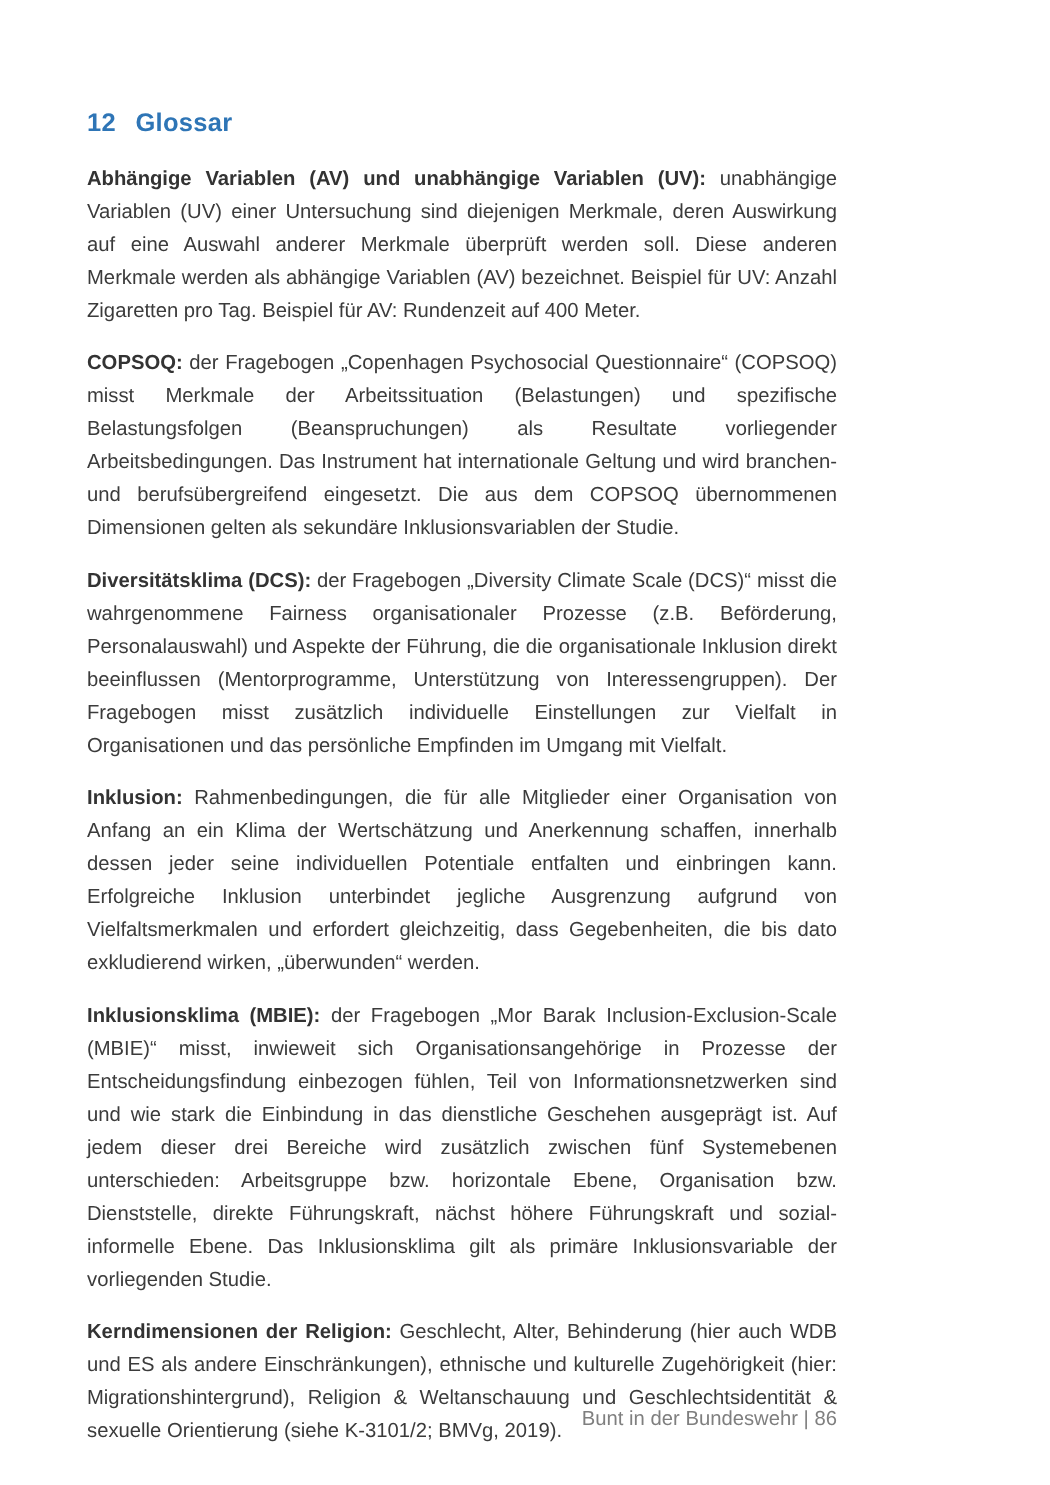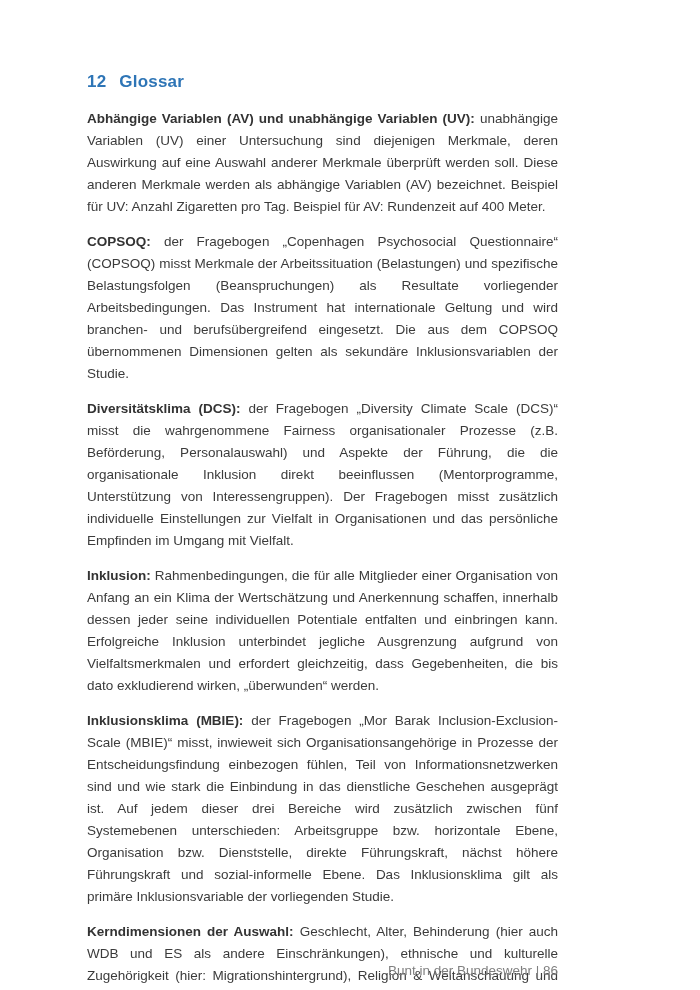--- a/index.html
+++ b/index.html
@@ -9,21 +9,21 @@
     height: 990px;
     background: #ffffff;
     font-family: "Liberation Sans", sans-serif;
     color: #3b3b3b;
     overflow: hidden;
   }
   .page {
     position: relative;
     width: 640px;
     height: 990px;
-    padding: 72px 82px 0 87px;
+    padding: 72px 82px 0 58px;
   }
   h1.section-heading {
     color: #2e75b6;
     font-size: 17px;
     font-weight: bold;
     margin: 0 0 16px 0;
     letter-spacing: 0.2px;
   }
   h1.section-heading .heading-number {
     display: inline-block;
@@ -36,21 +36,21 @@
     margin: 13px 0 12px 0;
     color: #3b3b3b;
   }
   .glossary p strong {
     font-weight: bold;
     color: #333333;
   }
   .page-footer {
     position: absolute;
     right: 82px;
-    bottom: 12px;
+    bottom: 37px;
     font-size: 13.5px;
     color: #7f7f7f;
   }
 </style>
 </head>
 <body>
 
 <div class="page">
 
   <h1 class="section-heading">
@@ -61,18 +61,18 @@
     <p><strong>Abhängige Variablen (AV) und unabhängige Variablen (UV):</strong><span> unabhängige Variablen (UV) einer Untersuchung sind diejenigen Merkmale, deren Auswirkung auf eine Auswahl anderer Merkmale überprüft werden soll. Diese anderen Merkmale werden als abhängige Variablen (AV) bezeichnet. Beispiel für UV: Anzahl Zigaretten pro Tag. Beispiel für AV: Rundenzeit auf 400 Meter.</span></p>
 
     <p><strong>COPSOQ:</strong><span> der Fragebogen „Copenhagen Psychosocial Questionnaire“ (COPSOQ) misst Merkmale der Arbeitssituation (Belastungen) und spezifische Belastungsfolgen (Beanspruchungen) als Resultate vorliegender Arbeitsbedingungen. Das Instrument hat internationale Geltung und wird branchen- und berufsübergreifend eingesetzt. Die aus dem COPSOQ übernommenen Dimensionen gelten als sekundäre Inklusionsvariablen der Studie.</span></p>
 
     <p><strong>Diversitätsklima (DCS):</strong><span> der Fragebogen „Diversity Climate Scale (DCS)“ misst die wahrgenommene Fairness organisationaler Prozesse (z.B. Beförderung, Personalauswahl) und Aspekte der Führung, die die organisationale Inklusion direkt beeinflussen (Mentorprogramme, Unterstützung von Interessengruppen). Der Fragebogen misst zusätzlich individuelle Einstellungen zur Vielfalt in Organisationen und das persönliche Empfinden im Umgang mit Vielfalt.</span></p>
 
     <p><strong>Inklusion:</strong><span> Rahmenbedingungen, die für alle Mitglieder einer Organisation von Anfang an ein Klima der Wertschätzung und Anerkennung schaffen, innerhalb dessen jeder seine individuellen Potentiale entfalten und einbringen kann. Erfolgreiche Inklusion unterbindet jegliche Ausgrenzung aufgrund von Vielfaltsmerkmalen und erfordert gleichzeitig, dass Gegebenheiten, die bis dato exkludierend wirken, „überwunden“ werden.</span></p>
 
     <p><strong>Inklusionsklima (MBIE):</strong><span> der Fragebogen „Mor Barak Inclusion-Exclusion-Scale (MBIE)“ misst, inwieweit sich Organisationsangehörige in Prozesse der Entscheidungsfindung einbezogen fühlen, Teil von Informationsnetzwerken sind und wie stark die Einbindung in das dienstliche Geschehen ausgeprägt ist. Auf jedem dieser drei Bereiche wird zusätzlich zwischen fünf Systemebenen unterschieden: Arbeitsgruppe bzw. horizontale Ebene, Organisation bzw. Dienststelle, direkte Führungskraft, nächst höhere Führungskraft und sozial-informelle Ebene. Das Inklusionsklima gilt als primäre Inklusionsvariable der vorliegenden Studie.</span></p>
 
-    <p><strong>Kerndimensionen der Auswahl:</strong><span> Geschlecht, Alter, Behinderung (hier auch WDB und ES als andere Einschränkungen), ethnische und kulturelle Zugehörigkeit (hier: Migrationshintergrund), Religion &amp; Weltanschauung und Geschlechtsidentität &amp; sexuelle Orientierung (siehe K-3101/2; BMVg, 2019).</span></p>
+    <p><strong>Kerndimensionen der Religion:</strong><span> Geschlecht, Alter, Behinderung (hier auch WDB und ES als andere Einschränkungen), ethnische und kulturelle Zugehörigkeit (hier: Migrationshintergrund), Religion &amp; Weltanschauung und Geschlechtsidentität &amp; sexuelle Orientierung (siehe K-3101/2; BMVg, 2019).</span></p>
   </div>
 
   <div class="page-footer">Bunt in der Bundeswehr | 86</div>
 
 </div>
 
 </body></html>

